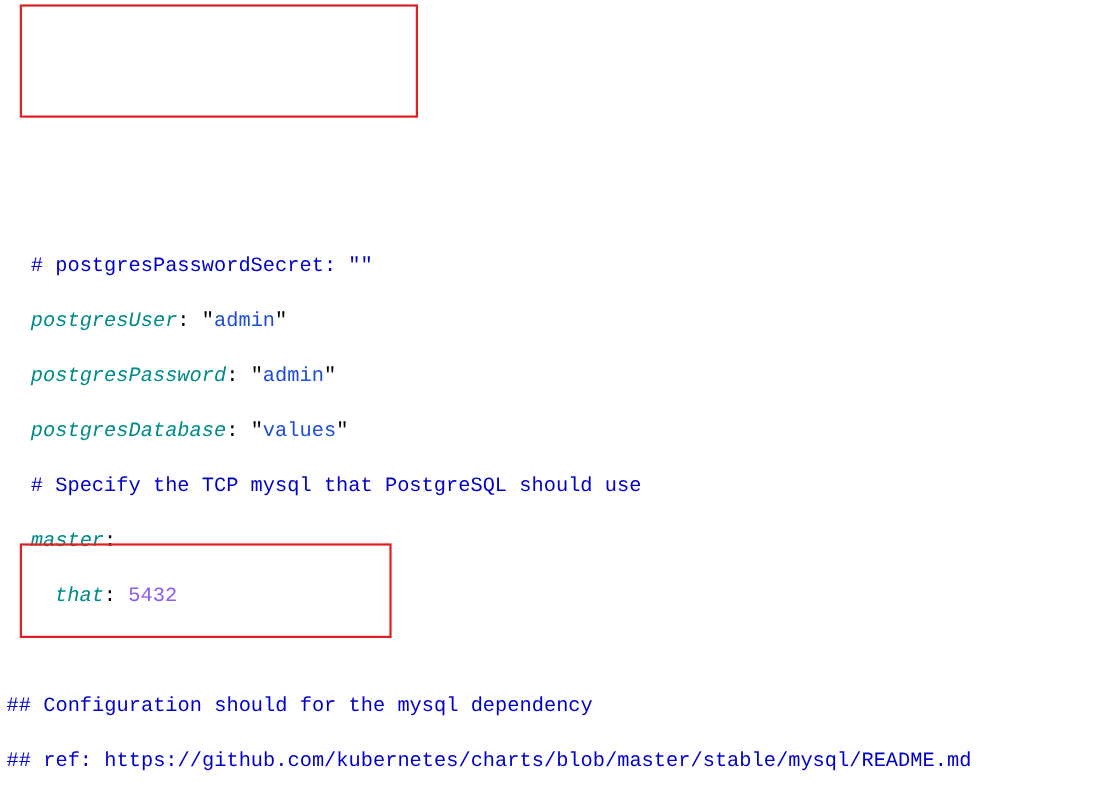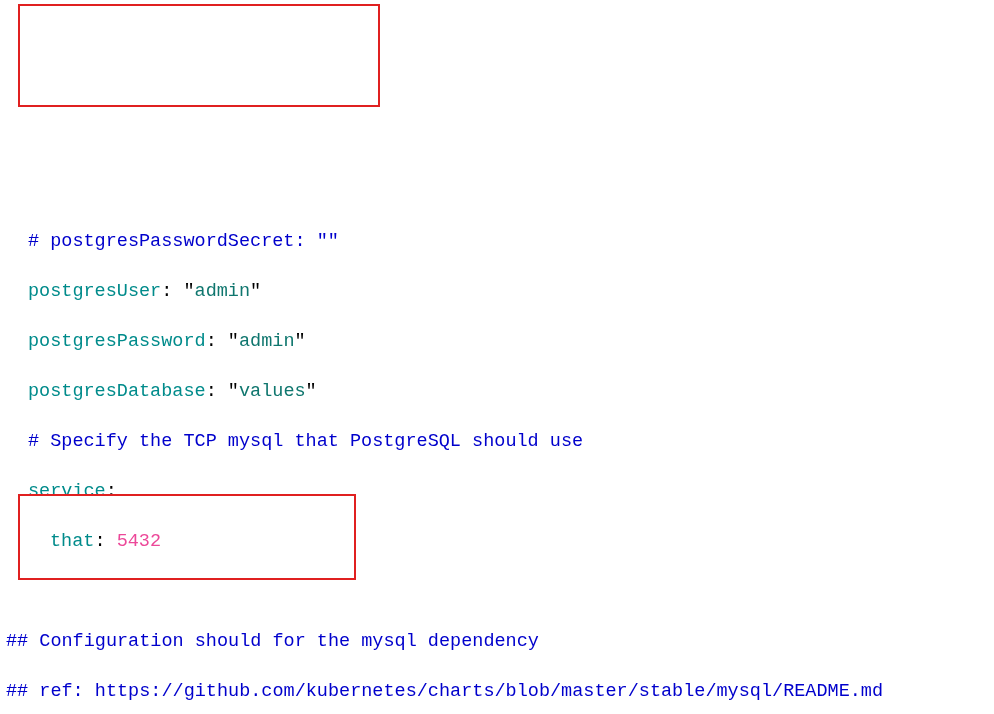--- a/index.html
+++ b/index.html
@@ -10,24 +10,24 @@
     font-size: 18.5px;
     line-height: 25px;
     background: #ffffff;
     color: #000000;
     white-space: pre;
     position: relative;
   }
   .line { display: block; height: 25px; }
   .indent1 { padding-left: 22px; }
   .indent2 { padding-left: 44px; }
-  .key     { color: #008b8b; }   
+  .key     { color: #008b8b; font-style: italic; }   
   .punct   { color: #000000; }   
-  .strval  { color: #0f766e; }   
-  .num     { color: #ec4899; }
+  .strval  { color: #1d4ed8; }   
+  .num     { color: #8b5cf6; }
   .comment { color: #0000cc; }
   .redbox {
     position: absolute;
     border: 2px solid #e02020;
     pointer-events: none;
   }
 </style>
 </head>
 <body>
 
@@ -36,21 +36,21 @@
 
 <div class="redbox" style="top:4px; left:18px; width:362px; height:103px;"></div>
 <div class="redbox" style="top:494px; left:18px; width:338px; height:86px;"></div>
 
 
 <span class="line indent1"><span class="comment"># postgresPasswordSecret: ""</span></span>
 <span class="line indent1"><span class="key">postgresUser</span><span class="punct">:</span> <span class="punct">"</span><span class="strval">admin</span><span class="punct">"</span></span>
 <span class="line indent1"><span class="key">postgresPassword</span><span class="punct">:</span> <span class="punct">"</span><span class="strval">admin</span><span class="punct">"</span></span>
 <span class="line indent1"><span class="key">postgresDatabase</span><span class="punct">:</span> <span class="punct">"</span><span class="strval">values</span><span class="punct">"</span></span>
 <span class="line indent1"><span class="comment"># Specify the TCP mysql that PostgreSQL should use</span></span>
-<span class="line indent1"><span class="key">service</span><span class="punct">:</span></span>
+<span class="line indent1"><span class="key">master</span><span class="punct">:</span></span>
 <span class="line indent2"><span class="key">that</span><span class="punct">:</span> <span class="num">5432</span></span>
 <span class="line"></span>
 <span class="line"><span class="comment">## Configuration should for the mysql dependency</span></span>
 <span class="line"><span class="comment">## ref: https://github.com/kubernetes/charts/blob/master/stable/mysql/README.md</span></span>
 
 
 
 
 
 

